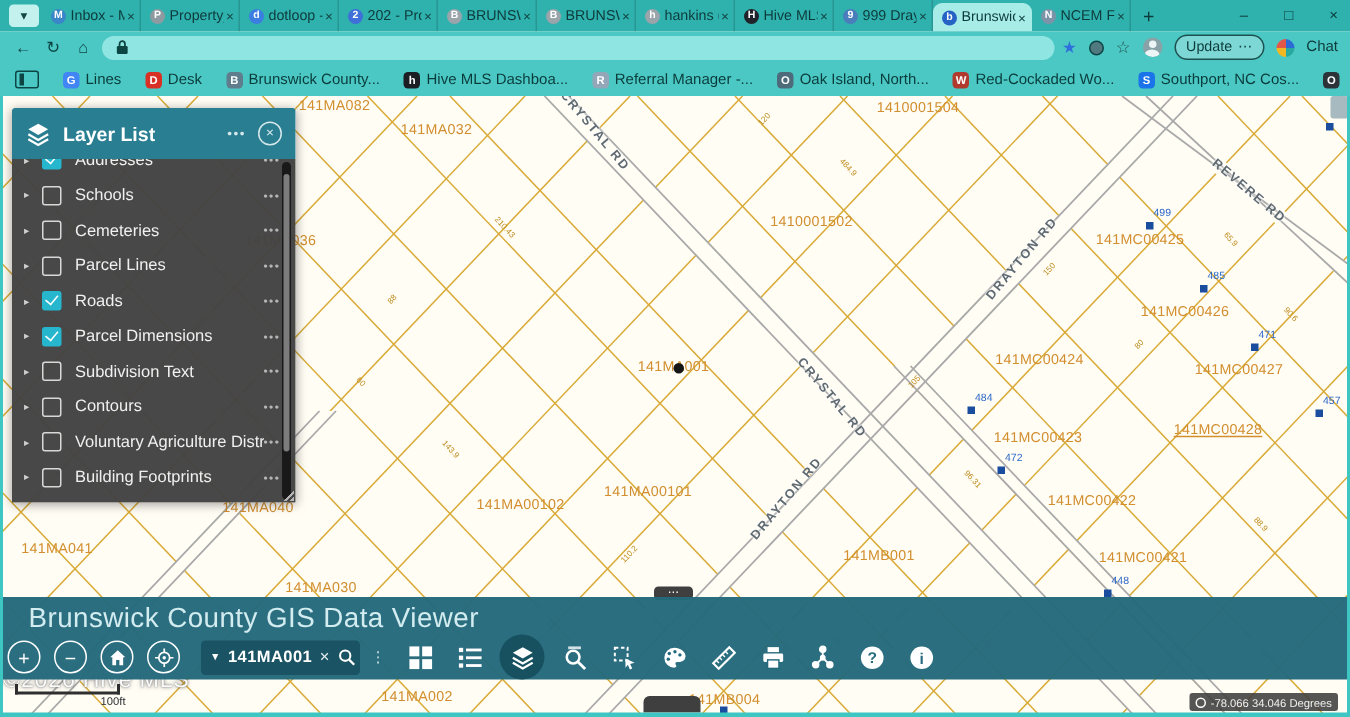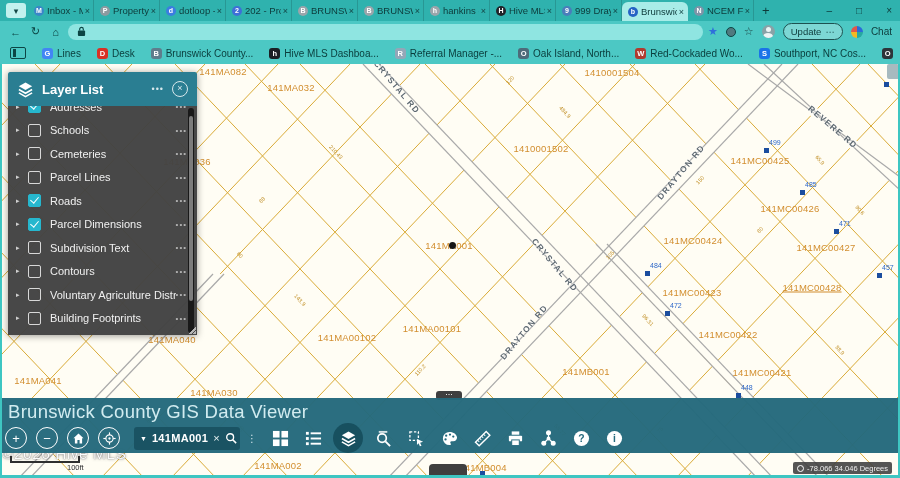--- a/index.html
+++ b/index.html
@@ -85,21 +85,21 @@
   .lrow.checked .cb::after{content:"";position:absolute;left:3px;top:0px;width:4px;height:7px;
     border:solid #fff;border-width:0 1.8px 1.8px 0;transform:rotate(40deg);}
   .llabel{flex:1;font-size:11px;color:#f0f0f0;white-space:nowrap;overflow:hidden;}
   .ldots{font-size:8px;color:#b5b5b5;letter-spacing:1px;flex:none;}
   .lp-scroll{position:absolute;right:3px;top:2px;bottom:2px;width:6px;background:#191919;border-radius:3px;}
   .lp-thumb{position:absolute;left:1px;top:8px;width:4px;height:185px;background:#7c7c7c;border-radius:2px;}
   .lp-resize{position:absolute;right:1px;bottom:1px;width:8px;height:8px;
     background:linear-gradient(135deg,transparent 55%,#b5b5b5 55%,#b5b5b5 70%,transparent 70%,transparent 80%,#b5b5b5 80%);}
   
   .bottombar{position:absolute;left:0;right:0;top:398px;height:55px;background:rgba(36,105,124,.97);z-index:12;}
-  .app-title{padding:3px 0 0 8px;font-size:18.5px;color:#d2ecf0;letter-spacing:.3px;}
+  .app-title{padding:3px 0 0 19px;font-size:18.5px;color:#d2ecf0;letter-spacing:.3px;}
   .toolbar{display:flex;align-items:center;height:30px;padding-left:5px;}
   .navbtns{display:flex;gap:9px;}
   .navbtn{width:22px;height:22px;border:1.5px solid #fff;border-radius:50%;color:#fff;display:flex;align-items:center;
     justify-content:center;font-size:13px;box-sizing:border-box;}
   .navbtn .icon-slot svg{width:13px;height:13px;display:block;}
   .sb-dd{font-size:7px;color:#fff;}
   .searchbox{margin-left:14px;width:106px;height:23px;background:#1a5363;border-radius:3px;display:flex;align-items:center;
     padding:0 6px;gap:5px;box-sizing:border-box;}
   .sb-value{flex:1;font-size:11px;font-weight:bold;color:#fff;letter-spacing:.3px;}
   .sb-clear{font-size:11px;color:#e8f2f2;}
@@ -212,21 +212,21 @@
         <div class="plabel" style="left: 826px; top: 247px; position: absolute;">141MC00427</div>
         <div class="plabel" style="left: 812px; top: 287px; position: absolute; text-decoration: underline;">141MC00428</div>
         <div class="plabel" style="left: 661px; top: 240px; position: absolute; margin-left: 32px;">141MC00424</div>
         <div class="plabel" style="left: 692px; top: 292px; position: absolute;">141MC00423</div>
         <div class="plabel" style="left: 728px; top: 334px; position: absolute;">141MC00422</div>
         <div class="plabel" style="left: 762px; top: 372px; position: absolute;">141MC00421</div>
         <div class="plabel" style="left: 449px; top: 245px; position: absolute;">141MA001</div>
         <div class="plabel" style="left: 347px; top: 337px; position: absolute;">141MA00102</div>
         <div class="plabel" style="left: 432px; top: 328px; position: absolute;">141MA00101</div>
         <div class="plabel" style="left: 214px; top: 392px; position: absolute;">141MA030</div>
-        <div class="plabel" style="left: 38px; top: 380px; position: absolute;">141MA041</div>
+        <div class="plabel" style="left: 38px; top: 366px; position: absolute;">141MA041</div>
         <div class="plabel" style="left: 172px; top: 339px; position: absolute;">141MA040</div>
         <div class="plabel" style="left: 586px; top: 371px; position: absolute;">141MB001</div>
         <div class="plabel" style="left: 278px; top: 465px; position: absolute;">141MA002</div>
         <div class="plabel" style="left: 483px; top: 467px; position: absolute;">141MB004</div>
       </div>
     <div>
 
     <div class="rlabel" style="left: 397px; top: 87px; position: absolute; transform: translate(-50%, -50%) rotate(50deg);">CRYSTAL RD</div>
         <div class="rlabel" style="left: 555px; top: 265px; position: absolute; transform: translate(-50%, -50%) rotate(50deg);">CRYSTAL RD</div>
         <div class="rlabel" style="left: 681px; top: 172px; position: absolute; transform: translate(-50%, -50%) rotate(-50deg);">DRAYTON RD</div>

